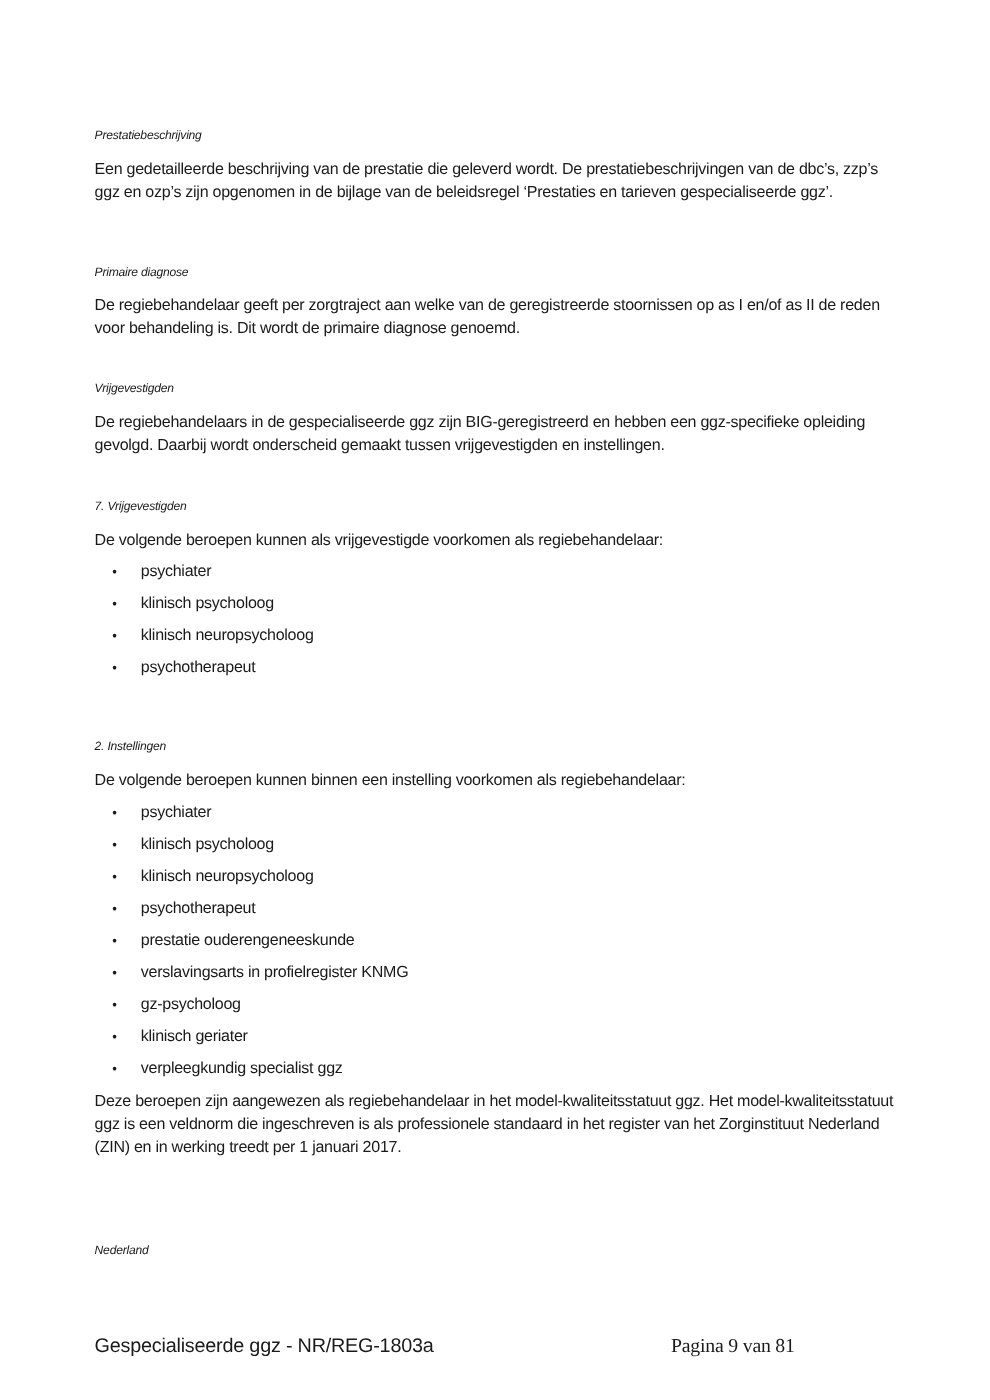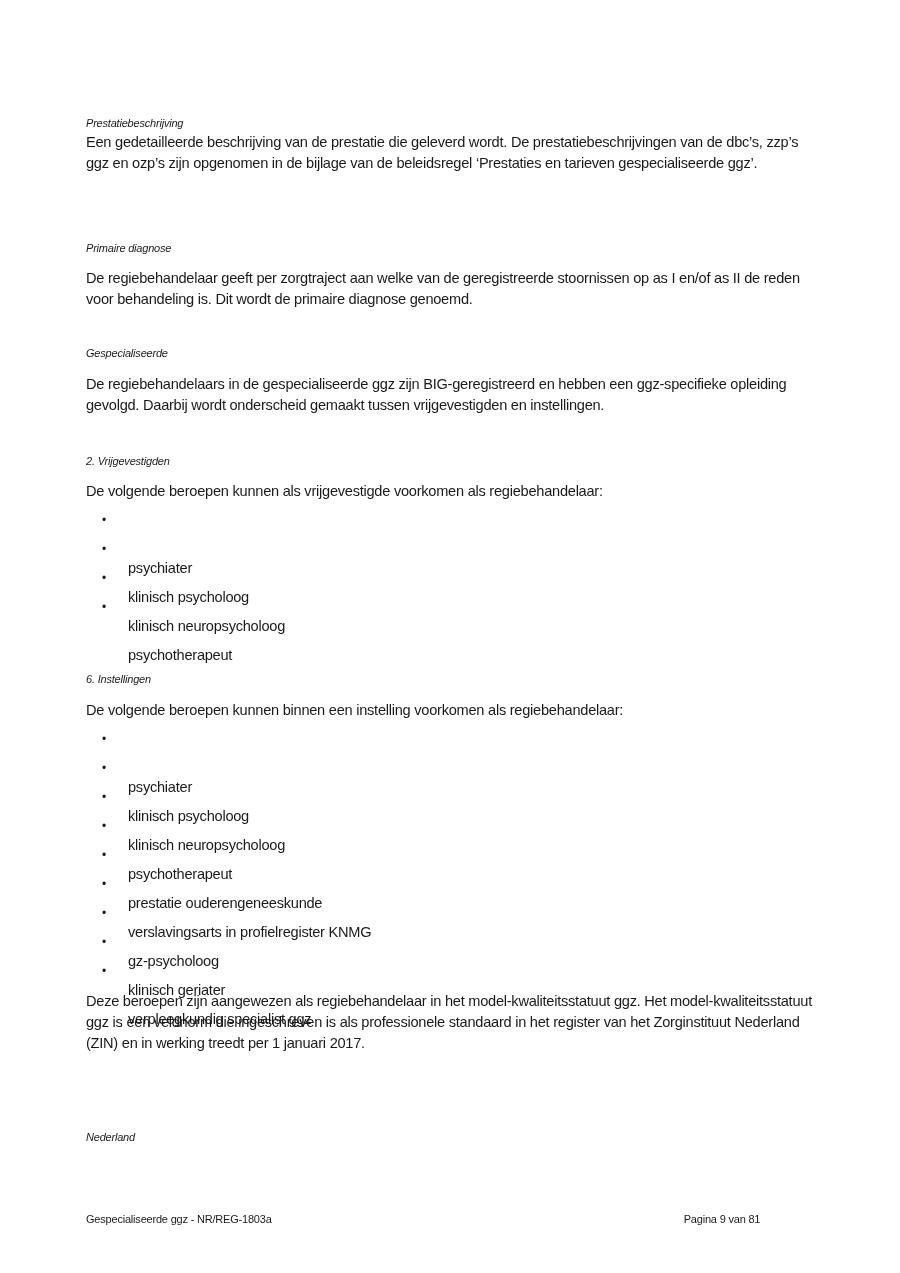--- a/index.html
+++ b/index.html
@@ -6,58 +6,58 @@
     body {
       width: 900px; height: 1273px; position: relative; overflow: hidden;
       font-family: "Liberation Sans", sans-serif; color: #1a1a1a;
     }
     .page { position: absolute; left: 86px; top: 0; width: 740px; }
     .h { position: absolute; left: 0; font-style: italic; font-size: 11px; letter-spacing: -0.2px; white-space: nowrap; }
     .p { position: absolute; left: 0; font-size: 14.6px; line-height: 21px; letter-spacing: -0.25px; width: 735px; }
     .list { position: absolute; left: 0; margin: 0; padding: 0; list-style: none; }
     .list li { position: relative; height: 29px; font-size: 14.6px; line-height: 20px; letter-spacing: -0.25px; white-space: nowrap; }
     .bullet { position: absolute; left: 16px; top: 0; font-size: 12px; }
-    .item { position: absolute; left: 42px; top: 0; margin-top: 48px; }
-    .footer { position: absolute; top: 1213px; font-size: 11px; letter-spacing: -0.2px; white-space: nowrap; }
+    .item { position: absolute; left: 42px; top: 0; }
+    .footer { position: absolute; top: 1213px; font-size: 18px; letter-spacing: -0.2px; white-space: nowrap; }
   </style>
 </head>
 <body>
 
 <div class="page">
   <div class="h" style="top:117px">Prestatiebeschrijving</div>
-  <div class="p" style="top:132px">Een gedetailleerde beschrijving van de prestatie die geleverd wordt. De prestatiebeschrijvingen van de dbc’s, zzp’s ggz en ozp’s zijn opgenomen in de bijlage van de beleidsregel ‘Prestaties en tarieven gespecialiseerde ggz’.</div>
+  <div class="p" style="top:144px">Een gedetailleerde beschrijving van de prestatie die geleverd wordt. De prestatiebeschrijvingen van de dbc’s, zzp’s ggz en ozp’s zijn opgenomen in de bijlage van de beleidsregel ‘Prestaties en tarieven gespecialiseerde ggz’.</div>
 
   <div class="h" style="top:242px">Primaire diagnose</div>
   <div class="p" style="top:268px">De regiebehandelaar geeft per zorgtraject aan welke van de geregistreerde stoornissen op as I en/of as II de reden voor behandeling is. Dit wordt de primaire diagnose genoemd.</div>
 
-  <div class="h" style="top:347px">Gespecialiseerde</div>
+  <div class="h" style="top:347px">Vrijgevestigden</div>
   <div class="p" style="top:374px">De regiebehandelaars in de gespecialiseerde ggz zijn BIG-geregistreerd en hebben een ggz-specifieke opleiding gevolgd. Daarbij wordt onderscheid gemaakt tussen vrijgevestigden en instellingen.</div>
 
-  <div class="h" style="top:455px">2. Vrijgevestigden</div>
+  <div class="h" style="top:455px">7. Vrijgevestigden</div>
   <div class="p" style="top:481px">De volgende beroepen kunnen als vrijgevestigde voorkomen als regiebehandelaar:</div>
   <ul class="list" style="top:510px">
     <li>
         <span class="bullet">•</span>
         <span class="item">psychiater</span>
       </li>
     <li>
         <span class="bullet">•</span>
         <span class="item">klinisch psycholoog</span>
       </li>
     <li>
         <span class="bullet">•</span>
         <span class="item">klinisch neuropsycholoog</span>
       </li>
     <li>
         <span class="bullet">•</span>
         <span class="item">psychotherapeut</span>
       </li>
   </ul>
 
-  <div class="h" style="top:673px">6. Instellingen</div>
+  <div class="h" style="top:673px">2. Instellingen</div>
   <div class="p" style="top:700px">De volgende beroepen kunnen binnen een instelling voorkomen als regiebehandelaar:</div>
   <ul class="list" style="top:729px">
     <li>
         <span class="bullet">•</span>
         <span class="item">psychiater</span>
       </li>
     <li>
         <span class="bullet">•</span>
         <span class="item">klinisch psycholoog</span>
       </li>
@@ -89,14 +89,14 @@
         <span class="bullet">•</span>
         <span class="item">verpleegkundig specialist ggz</span>
       </li>
   </ul>
 
   <div class="p" style="top:991px">Deze beroepen zijn aangewezen als regiebehandelaar in het model-kwaliteitsstatuut ggz. Het model-kwaliteitsstatuut ggz is een veldnorm die ingeschreven is als professionele standaard in het register van het Zorginstituut Nederland (ZIN) en in werking treedt per 1 januari 2017.</div>
 
   <div class="h" style="top:1131px">Nederland</div>
 
   <div class="footer" style="left:0">Gespecialiseerde ggz - NR/REG-1803a</div>
-  <div class="footer" style="right:4px; left:auto; text-align:center; width:200px; margin-left:535px;">Pagina 9 van 81</div>
+  <div class="footer" style="right:16px; left:auto; text-align:left; width:200px; margin-left:535px;font-family:Liberation Serif, serif;">Pagina 9 van 81</div>
 </div>
 
 </body></html>

